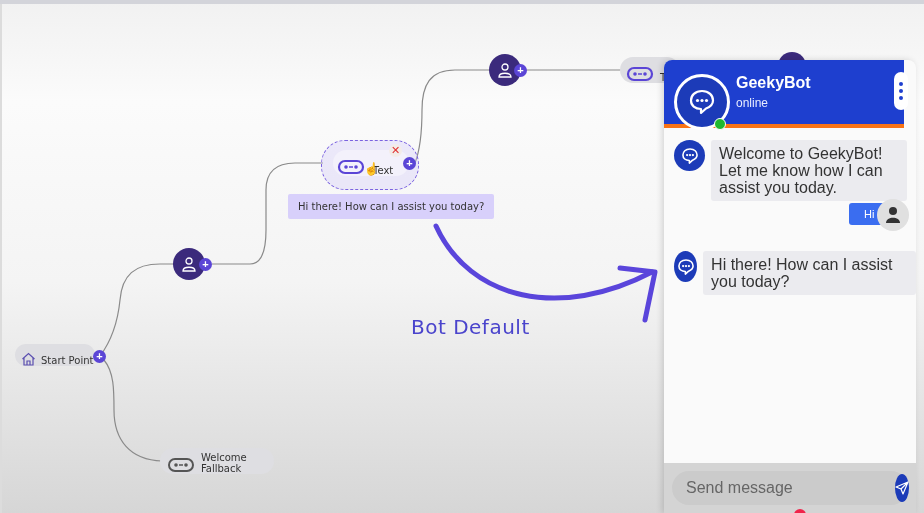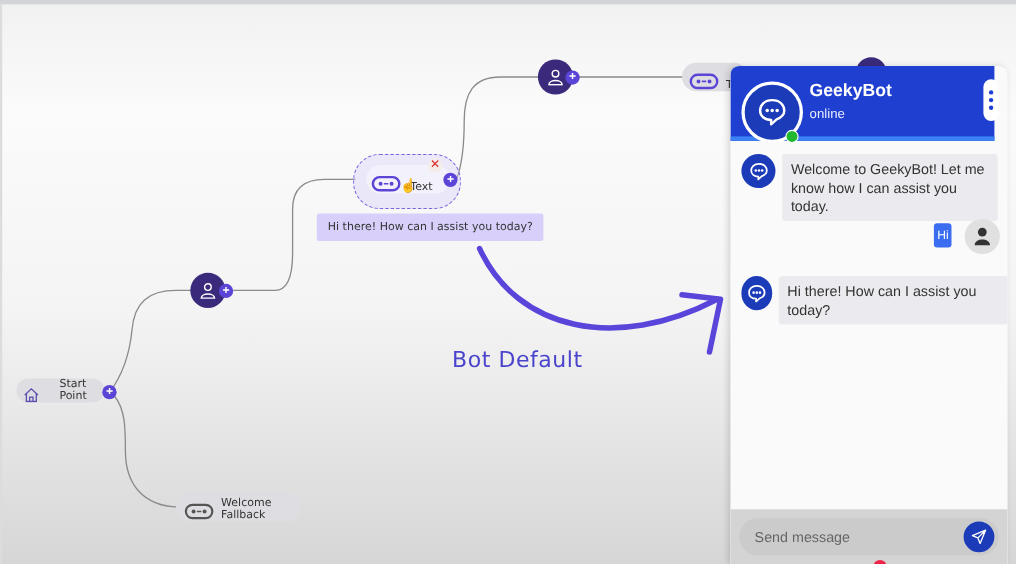--- a/index.html
+++ b/index.html
@@ -7,35 +7,35 @@
     background:linear-gradient(180deg,#f1f1f1 0%,#fbfbfb 20%,#f4f4f4 55%,#d6d6d6 100%);}
   .topbar{position:absolute;left:0;top:0;width:924px;height:4px;background:#d3d4da;}
   .leftedge{position:absolute;left:0;top:4px;width:2px;height:509px;background:#dcdcdc;}
   svg.edges{position:absolute;left:0;top:0;}
   .node{position:absolute;display:flex;align-items:flex-end;border-radius:16px;background:#dedee2;color:#333;font-size:11px;font-family:"DejaVu Sans",sans-serif;}
   .plus{position:absolute;width:13px;height:13px;border-radius:50%;background:#5b45d6;color:#fff;font-size:11px;line-height:13px;text-align:center;font-weight:bold;}
   .user-node{position:absolute;width:32px;height:32px;border-radius:50%;background:#3b2a7c;display:flex;align-items:center;justify-content:center;}
   .bubble-flow{position:absolute;background:#d8d0fb;color:#333;font-size:10px;padding:7px 10px;border-radius:2px;font-family:"DejaVu Sans",sans-serif;}
   .bot-response{position:absolute;left:411px;top:315px;color:#4a44cc;font-size:20px;font-family:"DejaVu Sans",sans-serif;letter-spacing:0.5px;}
   .chat{position:absolute;left:664px;top:60px;width:252px;height:453px;background:#fafafa;border-radius:8px 8px 0 0;box-shadow:-2px 0 6px rgba(0,0,0,0.15);overflow:hidden;}
-  .chat-header{position:absolute;left:0;top:0;width:240px;height:64px;background:#1e3fcf;border-bottom:4px solid #3b82f6;}
+  .chat-header{position:absolute;left:0;top:0;width:240px;height:64px;background:#1e3fcf;border-bottom:4px solid #f97316;}
   .avatar-lg{position:absolute;left:10px;top:14px;width:50px;height:50px;border-radius:50%;background:#1c3bb8;border:3px solid #fff;display:flex;align-items:center;justify-content:center;}
   .online-dot{position:absolute;left:50px;top:58px;width:10px;height:10px;border-radius:50%;background:#1fb82e;border:1px solid #fff;}
   .bot-name{position:absolute;left:72px;top:14px;color:#fff;font-weight:bold;font-size:16px;}
   .bot-status{position:absolute;left:72px;top:36px;color:#e8ecff;font-size:12px;}
   .menu-btn{position:absolute;left:230px;top:12px;width:14px;height:38px;background:#fff;border-radius:7px;display:flex;flex-direction:column;align-items:center;justify-content:center;gap:3px;}
   .menu-btn i{display:block;width:4px;height:4px;border-radius:50%;background:#1e3fcf;}
   .msg-row{position:absolute;display:flex;}
   .bot-avatar{width:31px;height:31px;border-radius:50%;background:#1c3bb8;display:flex;align-items:center;justify-content:center;}
-  .msg{background:#ebebef;color:#333;font-size:13px;line-height:17px;padding:5px 8px;border-radius:3px;}
-  .user-msg{position:absolute;left:185px;top:143px;background:#3a6df0;color:#fff;font-size:11px;padding:5px 3px;border-radius:3px;}
+  .msg{background:#ebebef;color:#333;font-size:16px;line-height:17px;padding:5px 8px;border-radius:3px;}
+  .user-msg{position:absolute;left:185px;top:143px;background:#3a6df0;color:#fff;font-size:11px;padding:5px 15px;border-radius:3px;}
   .user-avatar{position:absolute;left:213px;top:139px;width:32px;height:32px;border-radius:50%;background:#e0e0e0;display:flex;align-items:center;justify-content:center;}
   .composer{position:absolute;left:0;top:403px;width:252px;height:50px;background:#d4d4d4;}
   .composer-inner{position:absolute;left:8px;top:8px;width:236px;height:34px;border-radius:17px;background:#cbcbcb;display:flex;align-items:center;}
-  .composer-inner input{flex:1;border:none;background:transparent;font-size:13px;color:#555;margin-left:12px;outline:none;font-family:"Liberation Sans",sans-serif;}
+  .composer-inner input{flex:1;border:none;background:transparent;font-size:16px;color:#555;margin-left:12px;outline:none;font-family:"Liberation Sans",sans-serif;}
   .composer-inner input::placeholder{color:#666;}
   .send-btn{width:28px;height:28px;border-radius:50%;background:#1c3bb8;display:flex;align-items:center;justify-content:center;margin-right:4px;}
   .red-dot{position:absolute;left:794px;top:509px;width:12px;height:12px;border-radius:50%;background:#f0234a;}
 </style>
 </head>
 <body>
 
 <div class="topbar"></div>
 <div class="leftedge"></div>
 
@@ -48,21 +48,21 @@
   <path d="M436 226 C 470 300, 560 320, 652 272" fill="none" stroke="#5a45db" stroke-width="5" stroke-linecap="round"></path>
   <path d="M620 268 L 655 272 L 645 320" fill="none" stroke="#5a45db" stroke-width="5" stroke-linecap="round" stroke-linejoin="round"></path>
 </svg>
 
 <div class="node" style="left:15px;top:344px;width:80px;height:22px;">
   <span style="margin-left:6px;display:flex;">
     <svg width="15" height="14" viewBox="0 0 15 14">
         <path d="M1.5 7 L7.5 1.5 L13.5 7 M3 6 V13 H12 V6 M6 13 V9 H9 V13" fill="none" stroke="#5b4fb0" stroke-width="1.2"></path>
       </svg>
   </span>
-  <span style="margin-left:18px;font-size:10px;">Start Point</span>
+  <span style="margin-left:5px;font-size:10px;">Start Point</span>
 </div>
 <div class="plus" style="left:93px;top:350px;">+</div>
 
 <div class="node" style="left:160px;top:448px;width:114px;height:26px;border-radius:13px;">
   <span style="margin-left:7px;display:flex;">
     <svg width="28" height="18" viewBox="0 0 28 18">
         <rect x="2" y="3" width="24" height="12" rx="6" fill="none" stroke="#555" stroke-width="2"></rect>
         <circle cx="9" cy="9" r="1.8" fill="#555"></circle>
         <circle cx="19" cy="9" r="1.8" fill="#555"></circle>
         <line x1="12" y1="9" x2="16" y2="9" stroke="#555" stroke-width="1.5"></line>

